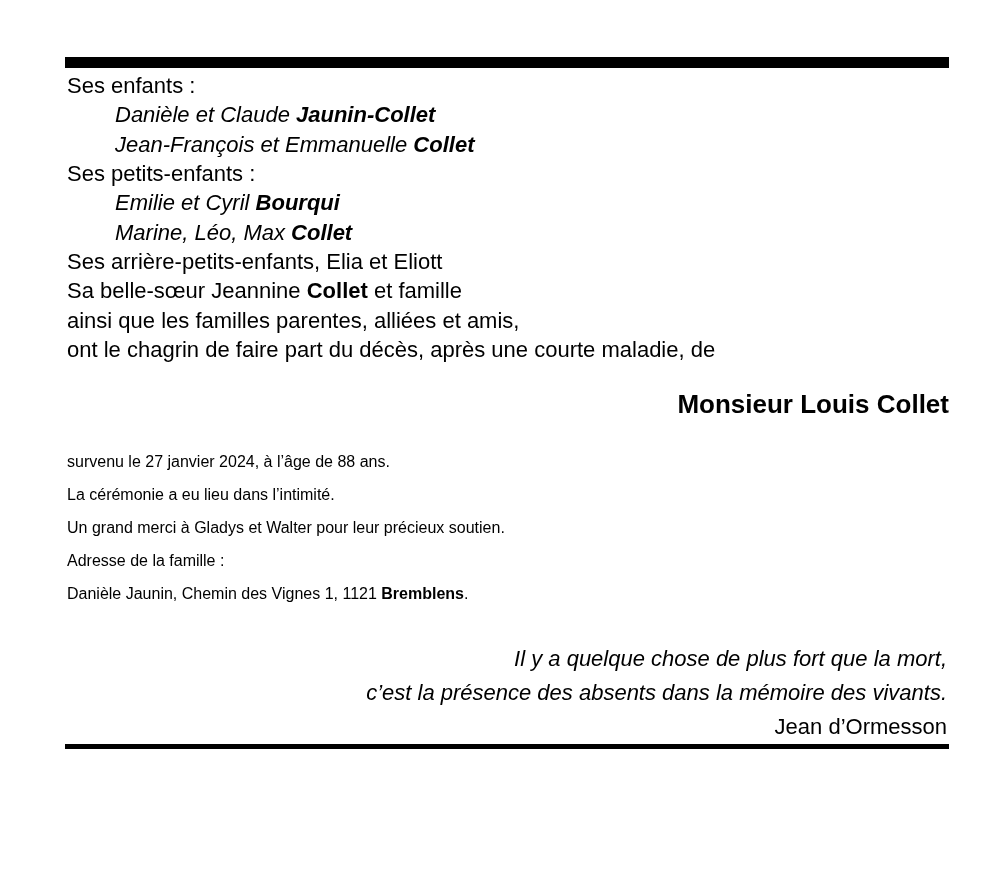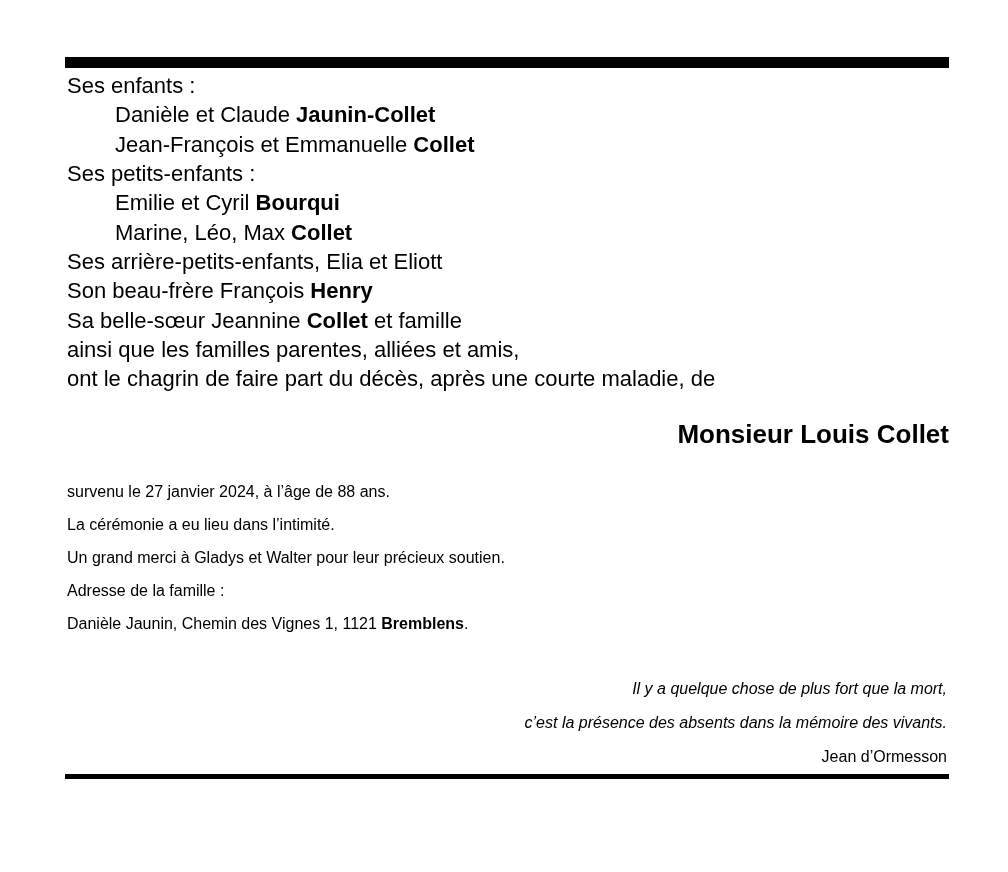--- a/index.html
+++ b/index.html
@@ -33,39 +33,39 @@
   }
   .rule-top { height: 11px; }
   .rule-bottom { height: 5px; margin-top: 0; }
   .family-block {
     margin-top: 3px;
     padding-left: 2px;
     font-size: 22px;
     line-height: 29.35px;
   }
   .family-block .line { white-space: pre-wrap; }
-  .indent { padding-left: 48px; }
+  .indent { padding-left: 48px; font-style: italic; }
   .b { font-weight: bold; }
   .deceased-title {
     margin-top: 25px;
     font-size: 26px;
     font-weight: bold;
     line-height: 30px;
     text-align: right;
   }
   .details-block {
     margin-top: 26px;
     padding-left: 2px;
     font-size: 16px;
     line-height: 33px;
   }
   .details-block .line { white-space: pre-wrap; }
   .quote-block {
     margin-top: 32px;
-    font-size: 16px;
+    font-size: 22px;
     line-height: 34px;
     text-align: right;
     padding-right: 2px;
   }
   .quote-block .q { font-style: italic; }
 </style>
 </head>
 <body>
 
 <div class="sheet">
@@ -74,21 +74,20 @@
     <div class="rule rule-top"></div>
 
     <div class="family-block">
       <div class="line"><span>Ses enfants :</span></div>
       <div class="line indent"><span>Danièle et Claude </span><span class="b">Jaunin-Collet</span></div>
       <div class="line indent"><span>Jean-François et Emmanuelle </span><span class="b">Collet</span></div>
       <div class="line"><span>Ses petits-enfants :</span></div>
       <div class="line indent"><span>Emilie et Cyril </span><span class="b">Bourqui</span></div>
       <div class="line indent"><span>Marine, Léo, Max </span><span class="b">Collet</span></div>
       <div class="line"><span>Ses arrière-petits-enfants, Elia et Eliott</span></div>
-      <div class="line"><span>Son beau-frère François </span><span class="b">Henry</span></div>
       <div class="line"><span>Sa belle-sœur Jeannine </span><span class="b">Collet</span><span> et famille</span></div>
       <div class="line"><span>ainsi que les familles parentes, alliées et amis,</span></div>
       <div class="line"><span>ont le chagrin de faire part du décès, après une courte maladie, de</span></div>
     </div>
 
     <div class="deceased-title">Monsieur Louis Collet</div>
 
     <div class="details-block">
       <div class="line"><span>survenu le 27 janvier 2024, à l’âge de 88 ans.</span></div>
       <div class="line"><span>La cérémonie a eu lieu dans l’intimité.</span></div>

